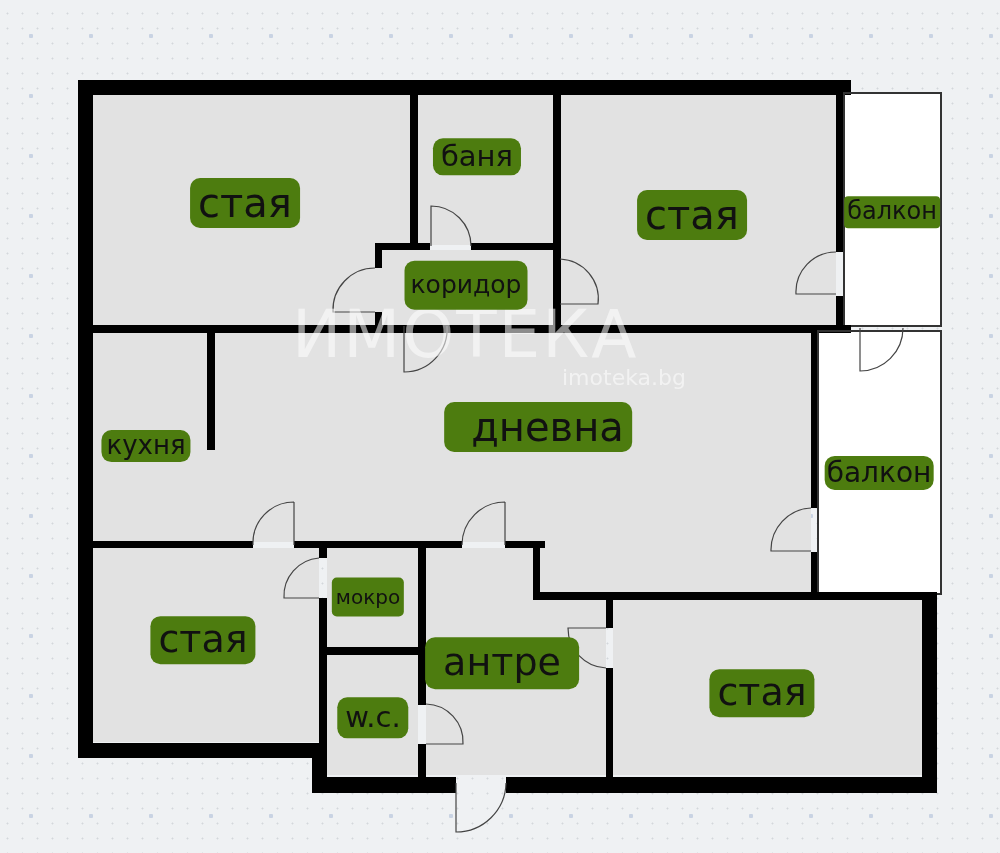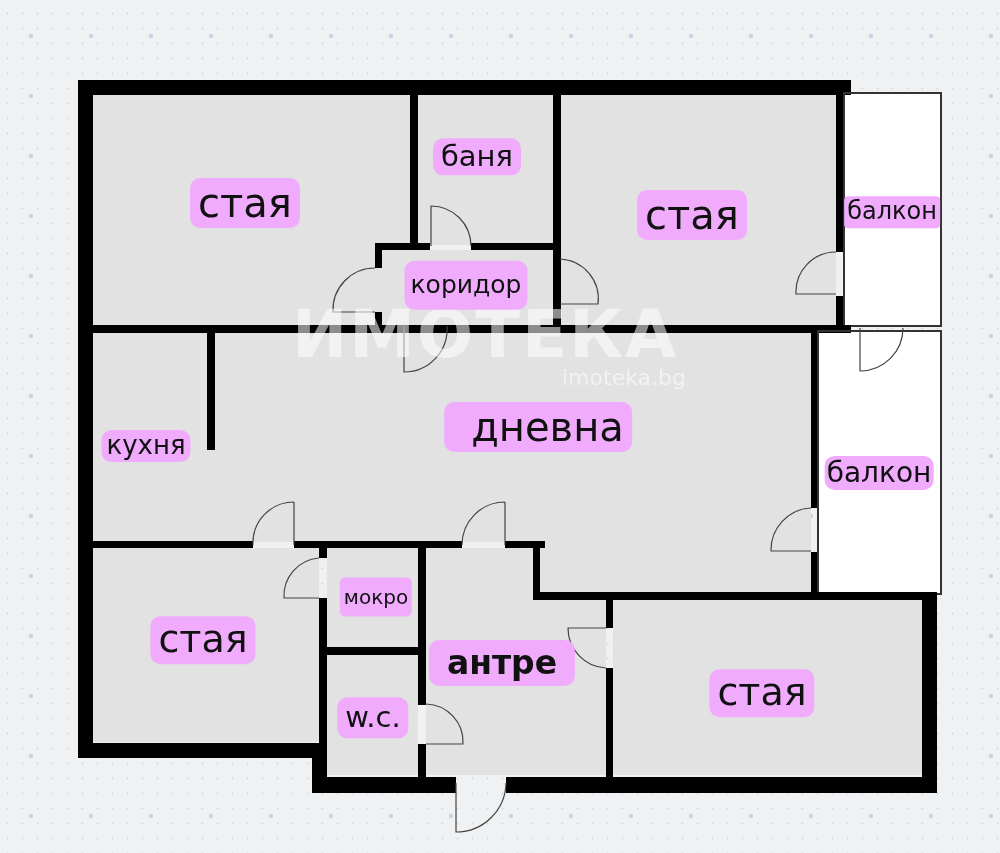--- a/index.html
+++ b/index.html
@@ -8,27 +8,27 @@
       background-color: #eff1f3;
       background-image:
         radial-gradient(circle, #c9d3e3 2px, transparent 2.5px),
         radial-gradient(circle, #d4d7db 0.8px, transparent 1.2px);
       background-size: 60px 60px, 15px 15px;
       background-position: 1px 6px, 0px 6px;
       font-family: "DejaVu Sans", sans-serif;
     }
     #plan { position: absolute; left: 0; top: 0; width: 1000px; height: 853px; }
     .label {
-      position: absolute; background: #f0abfc; color: #111;
+      position: absolute; background: #4d7c0f; color: #111;
       border-radius: 10px; padding: 2px 8px; white-space: nowrap;
       line-height: 1.15; transform: translate(-50%, -50%);
     }
     .watermark {
       position: absolute; color: rgba(255,255,255,0.55);
-      font-family: "DejaVu Sans", sans-serif; font-weight: bold;
+      font-family: "DejaVu Sans", sans-serif; font-weight: normal;
       white-space: nowrap; pointer-events: none;
     }
     .wm-main { left: 292px; top: 296px; font-size: 66px; letter-spacing: 2px; }
     .wm-sub { left: 562px; top: 365px; font-size: 22px; font-weight: normal; }
   </style>
 </head>
 <body>
 
 <svg id="plan" viewBox="0 0 1000 853" xmlns="http://www.w3.org/2000/svg">
 
@@ -118,17 +118,17 @@
 <div class="watermark wm-sub">imoteka.bg</div>
 
 <div class="label" style="left:245px;top:203px;font-size:40px;">стая</div>
 <div class="label" style="left:477px;top:157px;font-size:29px;">баня</div>
 <div class="label" style="left:692px;top:215px;font-size:40px;">стая</div>
 <div class="label" style="left:892px;top:212px;font-size:24px;padding:2px 3px;border-radius:4px;">балкон</div>
 <div class="label" style="left:466px;top:285px;font-size:25px;padding:10px 6px;">коридор</div>
 <div class="label" style="left:146px;top:446px;font-size:26px;padding:1px 5px;text-align:center;">кухня</div>
 <div class="label" style="left:538px;top:427px;font-size:40px;padding-left:27px;">дневна</div>
 <div class="label" style="left:879px;top:473px;font-size:28px;padding:1px 2px;">балкон</div>
-<div class="label" style="left:376px;top:597px;font-size:20px;padding:8px 4px;border-radius:5px;">мокро</div>
+<div class="label" style="left:368px;top:597px;font-size:20px;padding:8px 4px;border-radius:5px;">мокро</div>
 <div class="label" style="left:203px;top:640px;font-size:38px;">стая</div>
-<div class="label" style="left:502px;top:663px;font-size:33px;padding:4px 18px;font-weight:bold;">антре</div>
+<div class="label" style="left:502px;top:663px;font-size:38px;padding:4px 18px;">антре</div>
 <div class="label" style="left:373px;top:718px;font-size:29px;padding:4px 8px;">w.c.</div>
 <div class="label" style="left:762px;top:693px;font-size:38px;">стая</div>
 
 </body></html>

